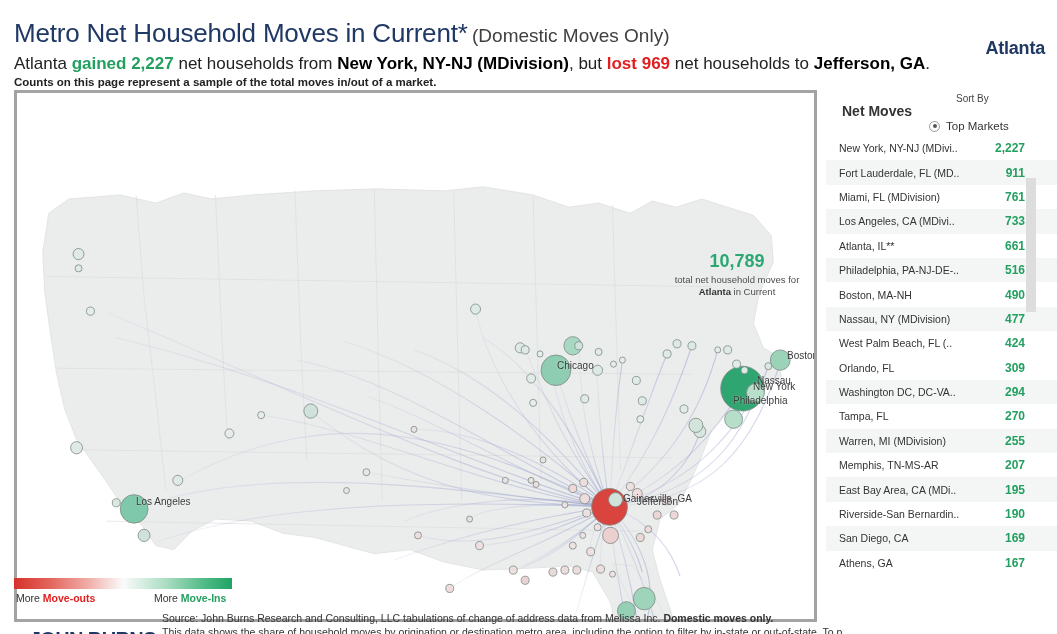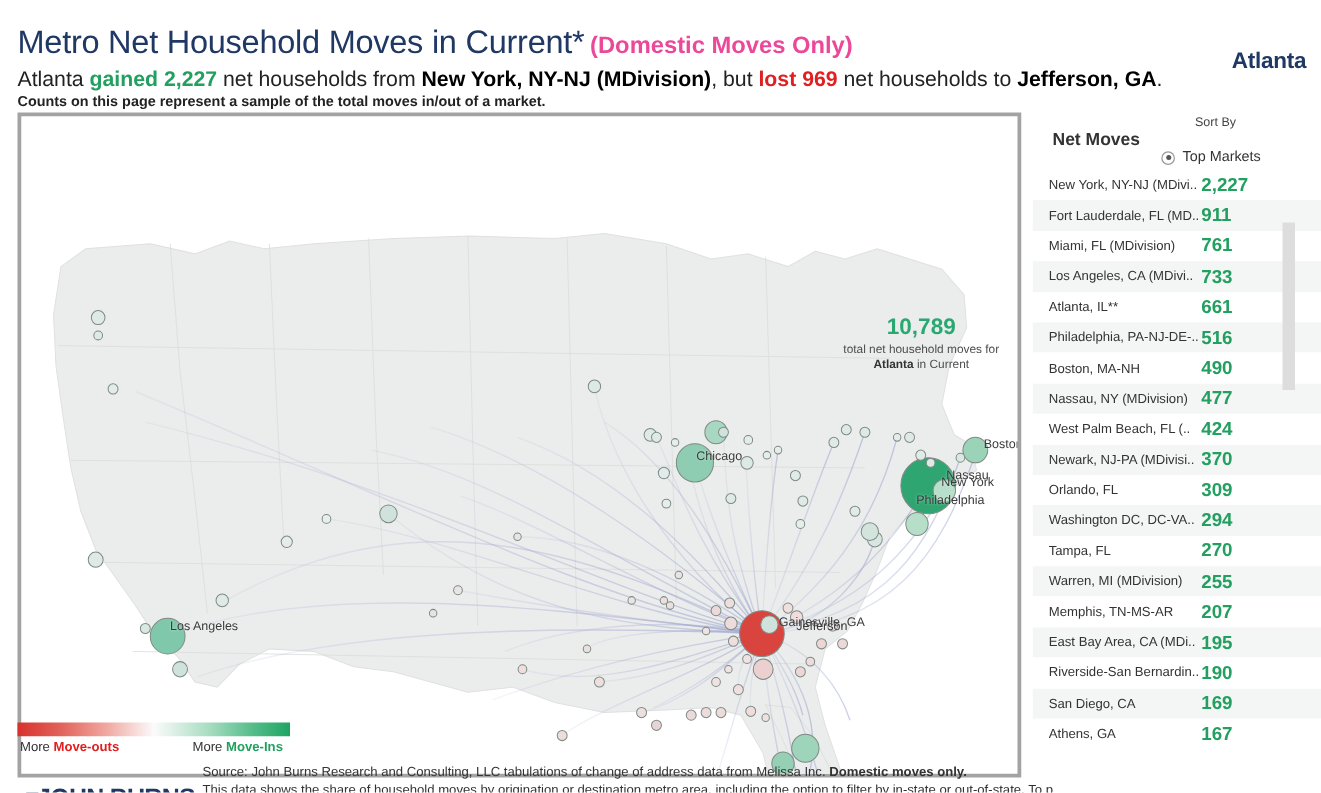--- a/index.html
+++ b/index.html
@@ -11,21 +11,21 @@
   }
   .page { position: relative; width: 1057px; height: 634px; }
 
   
   .header { position: absolute; left: 14px; top: 18px; width: 1030px; }
   .title-line { white-space: nowrap; }
   .title-main {
     font-size: 26px; color: #1f3864; font-weight: 400; letter-spacing: -0.2px;
   }
   .title-sub {
-    font-size: 19px; color: #ec4899; font-weight: 700;
+    font-size: 19px; color: #404040; font-weight: 400;
   }
   .sub1 { margin-top: 5px; font-size: 17px; color: #222; white-space: nowrap; }
   .sub2 { margin-top: 2px; font-size: 11.5px; color: #222; font-weight: bold; white-space: nowrap; }
   .g { color: #22a05f; font-weight: bold; }
   .r { color: #e02020; font-weight: bold; }
   .b { font-weight: bold; color: #000; }
   .market-name {
     position: absolute; right: 12px; top: 38px;
     font-size: 18px; font-weight: bold; color: #1f3864;
     letter-spacing: -0.2px;
@@ -96,22 +96,22 @@
   .row {
     position: relative; height: 24.4px; display: flex; align-items: center;
     background: #ffffff;
   }
   .row.alt { background: #f4f5f5; }
   .row-name {
     position: absolute; left: 13px; font-size: 10.5px; color: #333;
     white-space: nowrap; overflow: hidden; width: 120px;
   }
   .row-val {
-    position: absolute; left: 135px; width: 64px; text-align: left;
-    font-size: 15px; font-weight: bold; color: #23a060;
+    position: absolute; left: 135px; width: 64px; text-align: right;
+    font-size: 12px; font-weight: bold; color: #23a060;
   }
   .scroll-track {
     position: absolute; right: 21px; top: 38px; width: 10px; height: 430px;
     background: transparent;
   }
   .scroll-thumb {
     position: absolute; right: 21px; top: 42px; width: 10px; height: 134px;
     background: #dddddd;
   }
 
@@ -411,24 +411,20 @@
             <div class="row-val">490</div>
           </div>
           <div class="row alt">
             <div class="row-name">Nassau, NY (MDivision)</div>
             <div class="row-val">477</div>
           </div>
           <div class="row">
             <div class="row-name">West Palm Beach, FL (..</div>
             <div class="row-val">424</div>
           </div>
-          <div class="row alt">
-            <div class="row-name">Newark, NJ-PA (MDivisi..</div>
-            <div class="row-val">370</div>
-          </div>
           <div class="row">
             <div class="row-name">Orlando, FL</div>
             <div class="row-val">309</div>
           </div>
           <div class="row alt">
             <div class="row-name">Washington DC, DC-VA..</div>
             <div class="row-val">294</div>
           </div>
           <div class="row">
             <div class="row-name">Tampa, FL</div>

